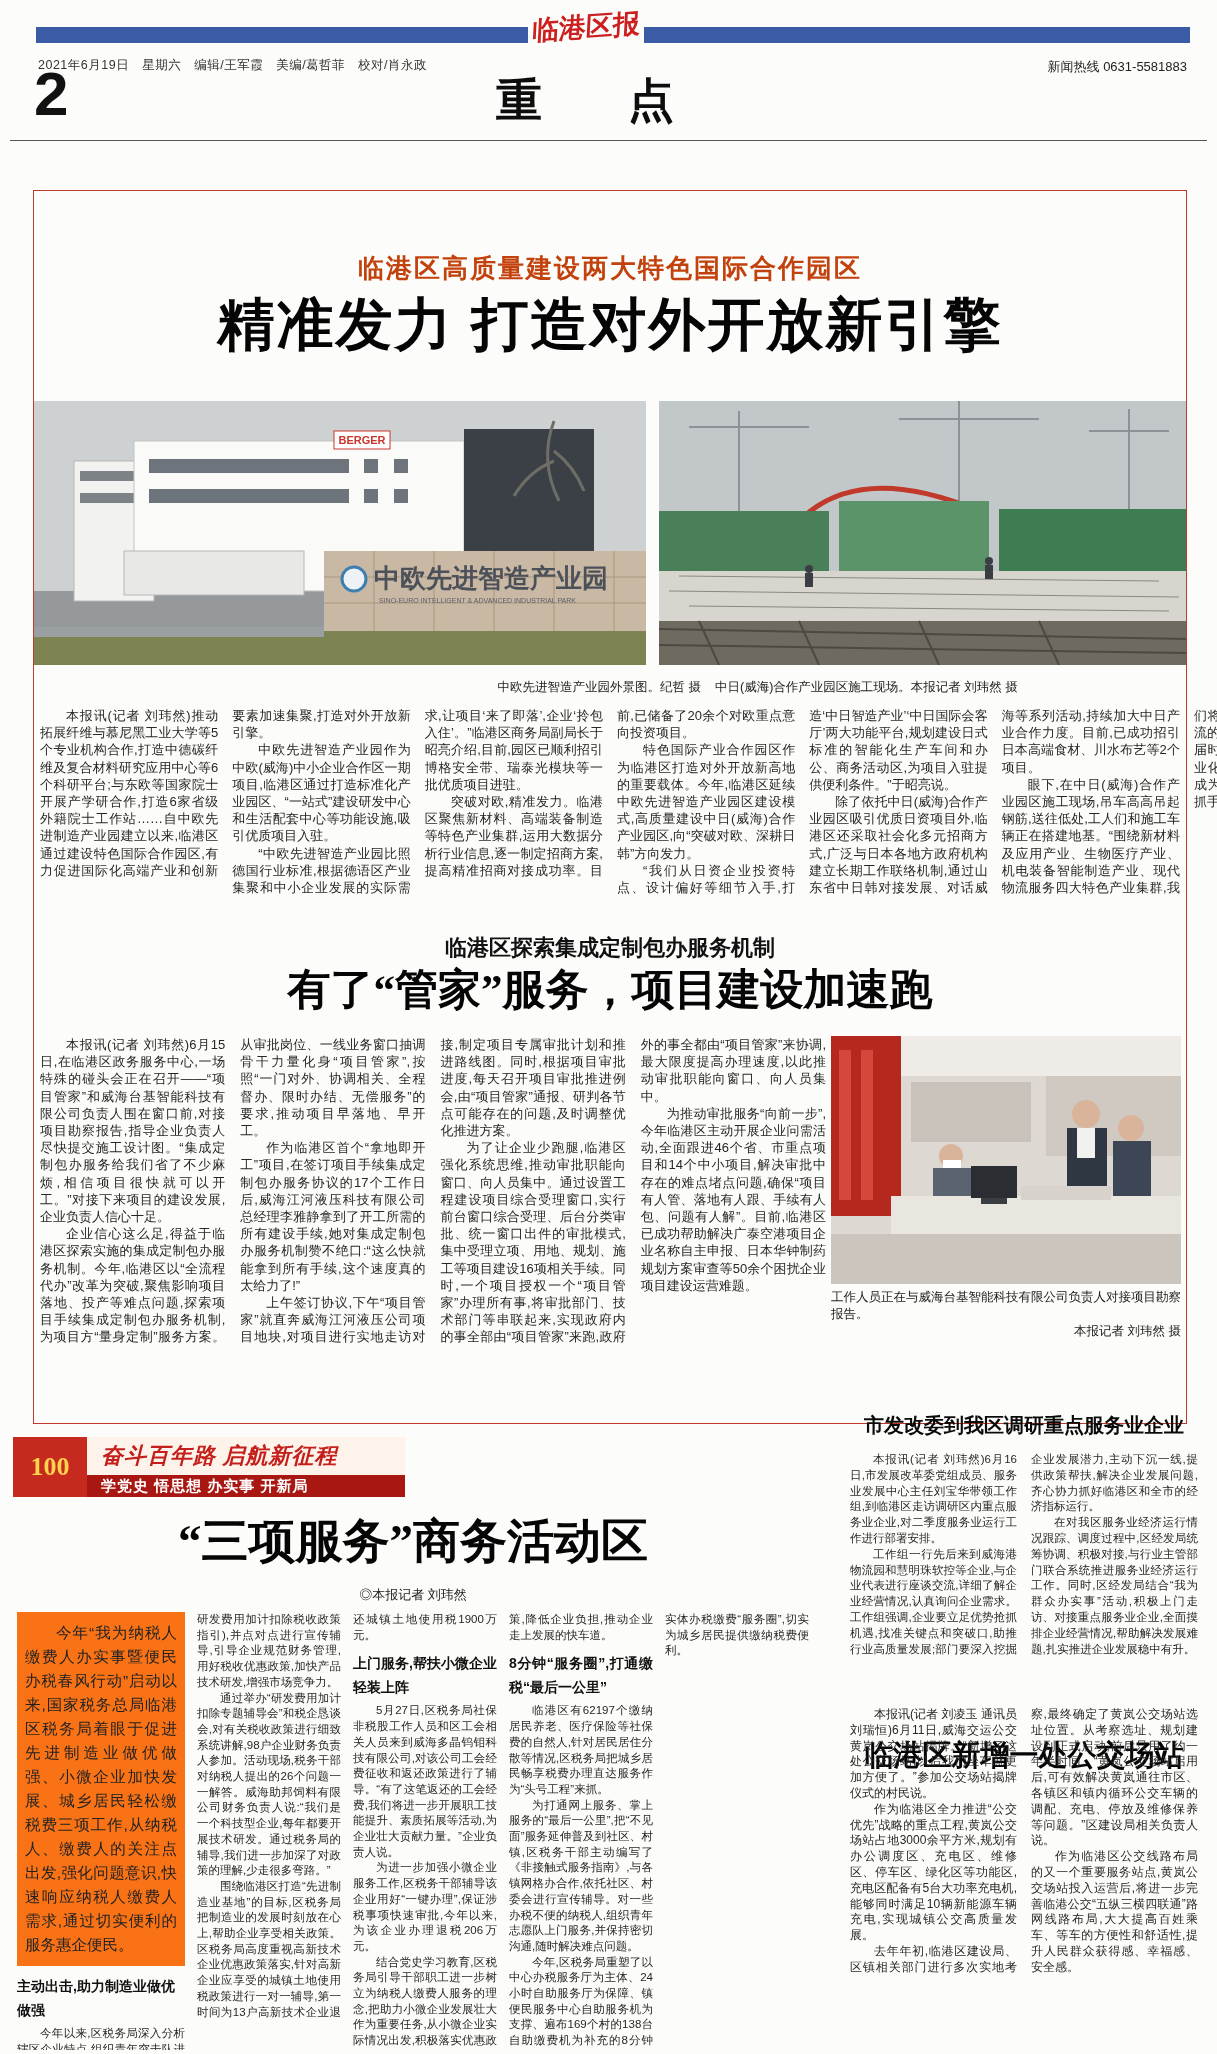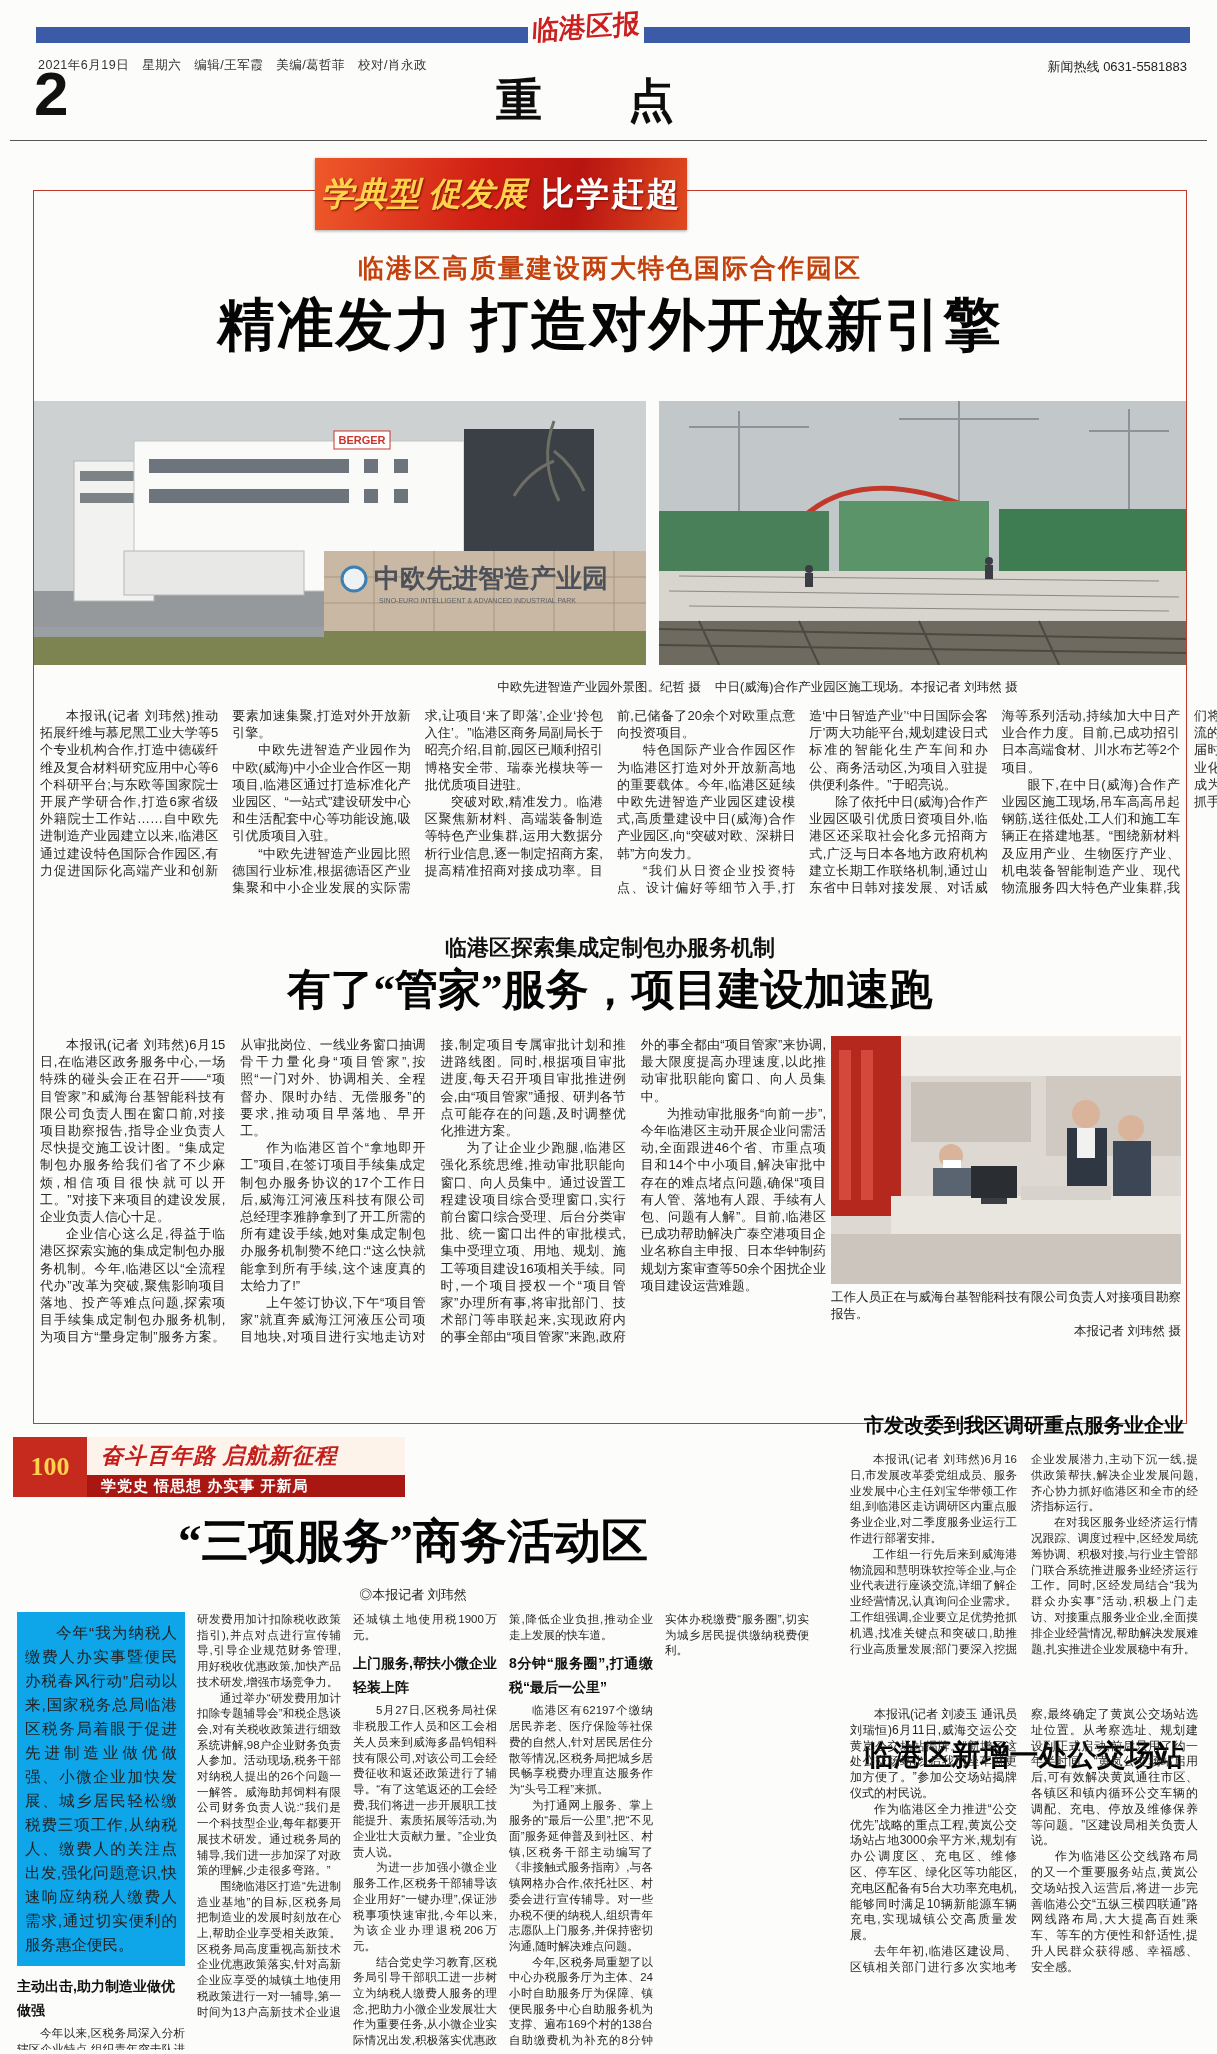--- a/index.html
+++ b/index.html
@@ -54,21 +54,21 @@
         color:#c41f1a;font-family:"Liberation Serif",serif;font-weight:bold;font-style:italic;
         font-size:22px;letter-spacing:1px;}
   .campaign .c-bot{position:absolute;left:74px;top:38px;width:318px;height:22px;background:#a81712;
         color:#fff;font-weight:bold;font-size:15px;display:flex;align-items:center;
         padding-left:14px;box-sizing:border-box;letter-spacing:1px;}
   .headline3{top:1510px;left:13px;width:800px;text-align:center;
              font-family:"Liberation Serif",serif;font-size:47px;font-weight:bold;color:#050505;}
   .byline3{top:1586px;left:13px;width:800px;text-align:center;font-size:13px;color:#222;}
   .bl-body{top:1612px;left:17px;width:792px;height:438px;display:flex;gap:12px;overflow:hidden;}
   .intro-col{width:168px;flex:0 0 168px;}
-  .intro-box{background:#0ea5e9;padding:9px 8px;font-size:15.5px;line-height:24px;
+  .intro-box{background:#f97316;padding:9px 8px;font-size:15.5px;line-height:24px;
              color:#222;text-align:justify;}
   .intro-box p{margin:0;text-indent:2em;}
   .sec-head{font-weight:bold;font-size:14px;line-height:24px;color:#111;margin:8px 0 4px;
             text-indent:0 !important;break-inside:avoid;}
   .small-body{font-size:11.5px;line-height:15.7px;text-align:justify;color:#262626;}
   .small-body p{margin:0;text-indent:2em;}
   .bl-cols{flex:1;column-count:4;column-gap:12px;height:438px;column-fill:auto;}
   
   .headline4{top:1412px;left:850px;width:348px;text-align:center;font-size:20px;
              font-weight:bold;color:#0a0a0a;}
@@ -91,24 +91,20 @@
   <div class="abs hotline">新闻热线 0631-5581883</div>
   <div class="abs pageno">2</div>
   <div class="abs section-title">
     <span>重</span>
     <span>点</span>
   </div>
   <div class="abs head-rule"></div>
 
   <div class="abs main-box">
 
-    <div class="abs top-banner">
-      <span class="gold">学典型 促发展</span>
-      <span class="white">比学赶超</span>
-    </div>
 
     <div class="abs kicker1">临港区高质量建设两大特色国际合作园区</div>
     <div class="abs headline1">精准发力 打造对外开放新引擎</div>
 
     <div class="abs photo-frame" style="left:0;top:210px;width:612px;height:264px;">
       <svg width="612" height="264" viewBox="0 0 612 264">
         <rect width="612" height="264" fill="#cdd1d2"></rect>
         <rect y="190" width="612" height="74" fill="#96999b"></rect>
         <rect x="40" y="60" width="80" height="140" fill="#f2f3f1" stroke="#b5b8b6"></rect>
         <rect x="46" y="70" width="68" height="10" fill="#7d8287"></rect>

